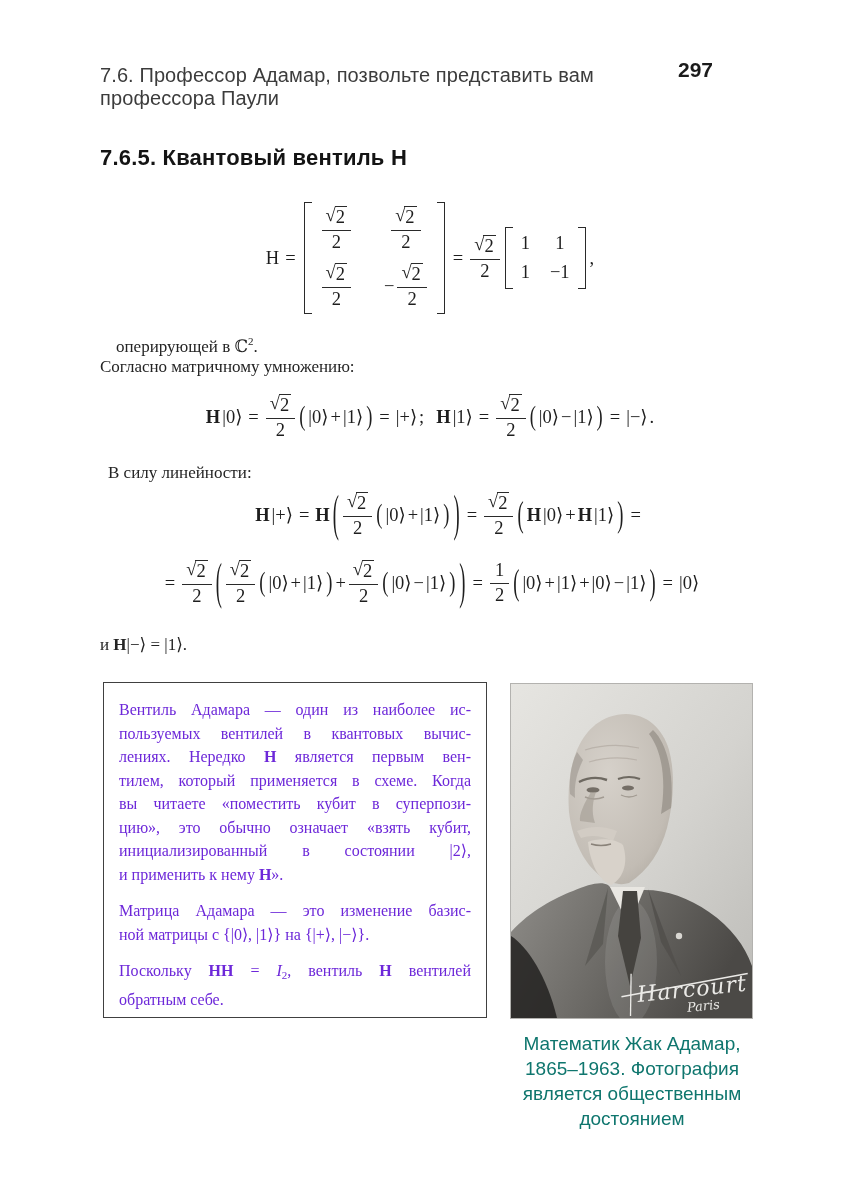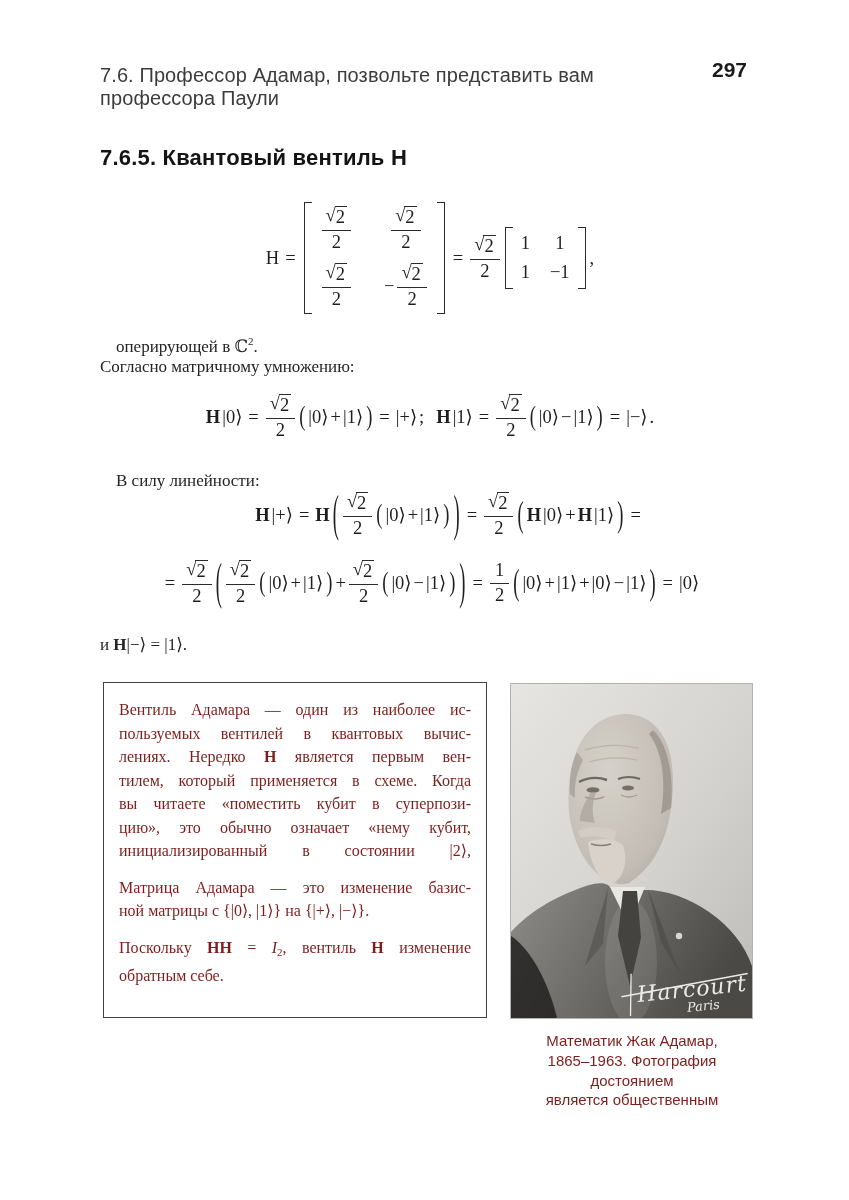--- a/index.html
+++ b/index.html
@@ -6,21 +6,21 @@
   .page {
     position:relative; width:849px; height:1200px; background:#ffffff;
     font-family:"Liberation Serif","DejaVu Serif","DejaVu Sans",serif;
     color:#222; overflow:hidden;
   }
   .sans { font-family:"Liberation Sans","DejaVu Sans",sans-serif; }
 
   
   .breadcrumb { position:absolute; left:100px; top:64px; width:580px;
     font-size:20px; color:#3c3c3c; letter-spacing:.1px; }
-  .page-num { position:absolute; left:660px; top:58px; width:87px; text-align:right;
+  .page-num { position:absolute; left:626px; top:58px; width:87px; text-align:right;
     font-size:21px; font-weight:bold; color:#1b1b1b; }
 
   
   .sec-title { position:absolute; left:100px; top:127px; font-size:22px;
     font-weight:bold; color:#141414; letter-spacing:.2px; }
 
   
   .bodyline { position:absolute; left:100px; font-size:17px; color:#242424; }
   .b { font-weight:bold; }
   .it { font-style:italic; }
@@ -49,35 +49,35 @@
   .mat.small { column-gap:20px; row-gap:8px; padding:6px 2px; }
   .cell { display:inline-flex; align-items:center; }
   .pk,.pm,.pf { display:inline-block; margin:0 2px; font-weight:400; }
   .pk { transform:scaleY(1.45); }
   .pm { transform:scaleY(1.95); }
   .pf { transform:scaleY(2.7); }
 
   
   .note-box { position:absolute; left:103px; top:682px; width:384px; height:336px;
     box-sizing:border-box; border:1.5px solid #404040; padding:15px 15px 12px;
-    font-size:16px; line-height:23.5px; color:#7f1d1d; overflow:hidden; }
+    font-size:16px; line-height:23.5px; color:#6d28d9; overflow:hidden; }
   .note-box .par { margin:0 0 13px 0; }
   .note-box .par:last-child { margin-bottom:0; }
   .bl { text-align:justify; }
   .jl { text-align-last:justify; }
   .ll { text-align-last:left; }
 
   
   .photo { position:absolute; left:510px; top:683px; width:241px; height:334px;
     border:1px solid #b3b2af; box-sizing:content-box; background:#d9d8d4; }
   .photo svg { display:block; }
 
   
   .caption { position:absolute; left:512px; top:1031px; width:240px; text-align:center;
-    font-size:15px; line-height:1.32; color:#7f1d1d; }
+    font-size:19px; line-height:1.32; color:#0f766e; }
 </style>
 </head>
 <body>
 
 <div class="page">
 
   <div class="breadcrumb sans">7.6. Профессор Адамар, позвольте представить вам профессора Паули</div>
   <div class="page-num sans">297</div>
 
   <h2 class="sec-title sans">7.6.5. Квантовый вентиль H</h2>
@@ -197,21 +197,21 @@
     <span class="pk">(</span>
     <span class="mt">|0⟩</span>
       <span class="mo tight">−</span>
       <span class="mt">|1⟩</span>
     <span class="pk">)</span>
     <span class="mo">=</span>
     <span class="mt">|−⟩</span>
       <span class="tight">.</span>
   </div>
 
-  <p class="bodyline" style="top:455px; margin:16px;text-align:center;">В силу линейности:</p>
+  <p class="bodyline" style="top:455px; margin:8px;text-align:center;">В силу линейности:</p>
 
   <div class="eq" style="top:483px; left:100px; width:700px; height:64px;">
     <span class="mt b">H</span>
       <span class="mt">|+⟩</span>
     <span class="mo">=</span>
     <span class="mt b">H</span>
     <span class="pf">(</span>
     <span class="frac">
       <span class="num">
           <span class="sqrt">
@@ -313,29 +313,30 @@
     <span>и </span><span class="b">H</span><span>|−⟩</span><span> = </span><span>|1⟩</span><span>.</span>
   </p>
 
   <div class="note-box">
     <div class="par">
       <div class="bl jl"><span>Вентиль Адамара — один из наиболее ис-</span></div>
       <div class="bl jl"><span>пользуемых вентилей в квантовых вычис-</span></div>
       <div class="bl jl"><span>лениях. Нередко </span><span class="b">H</span><span> является первым вен-</span></div>
       <div class="bl jl"><span>тилем, который применяется в схеме. Когда</span></div>
       <div class="bl jl"><span>вы читаете «поместить кубит в суперпози-</span></div>
-      <div class="bl jl"><span>цию», это обычно означает «нему кубит,</span></div>
+      <div class="bl jl"><span>цию», это обычно означает «взять кубит,</span></div>
       <div class="bl jl"><span>инициализированный в состоянии |2⟩,</span></div>
+      <div class="bl ll"><span>и применить к нему </span><span class="b">H</span><span>».</span></div>
     </div>
     <div class="par">
       <div class="bl jl"><span>Матрица Адамара — это изменение базис-</span></div>
       <div class="bl ll"><span>ной матрицы с {|0⟩, |1⟩} на {|+⟩, |−⟩}.</span></div>
     </div>
     <div class="par">
-      <div class="bl jl"><span>Поскольку </span><span class="b">HH</span><span> = </span><span class="it">I</span><span class="sub">2</span><span>, вентиль </span><span class="b">H</span><span> изменение</span></div>
+      <div class="bl jl"><span>Поскольку </span><span class="b">HH</span><span> = </span><span class="it">I</span><span class="sub">2</span><span>, вентиль </span><span class="b">H</span><span> вентилей</span></div>
       <div class="bl ll"><span>обратным себе.</span></div>
     </div>
   </div>
 
   <div class="photo">
     <svg width="241" height="334" viewBox="0 0 241 334" xmlns="http://www.w3.org/2000/svg">
       <defs>
         <linearGradient id="gbg" x1="0" y1="0" x2="1" y2="1">
           <stop offset="0" stop-color="#e6e5e1"></stop>
           <stop offset="0.55" stop-color="#d4d3cf"></stop>
@@ -390,17 +391,17 @@
         <path d="M 122,284 L 117,326" stroke="#f3f2ef" stroke-width="1.3" fill="none"></path>
         <text x="126" y="313" font-family="DejaVu Serif, serif" font-style="italic" font-size="22" fill="#f3f2ef" letter-spacing="1">Harcourt</text>
         <text x="174" y="328" font-family="DejaVu Serif, serif" font-style="italic" font-size="13" fill="#f3f2ef">Paris</text>
       </g>
     </svg>
   </div>
 
   <div class="caption sans">
     <div>Математик Жак Адамар,</div>
     <div>1865–1963. Фотография</div>
+    <div>является общественным</div>
     <div>достоянием</div>
-    <div>является общественным</div>
   </div>
 
 </div>
 
 </body></html>

